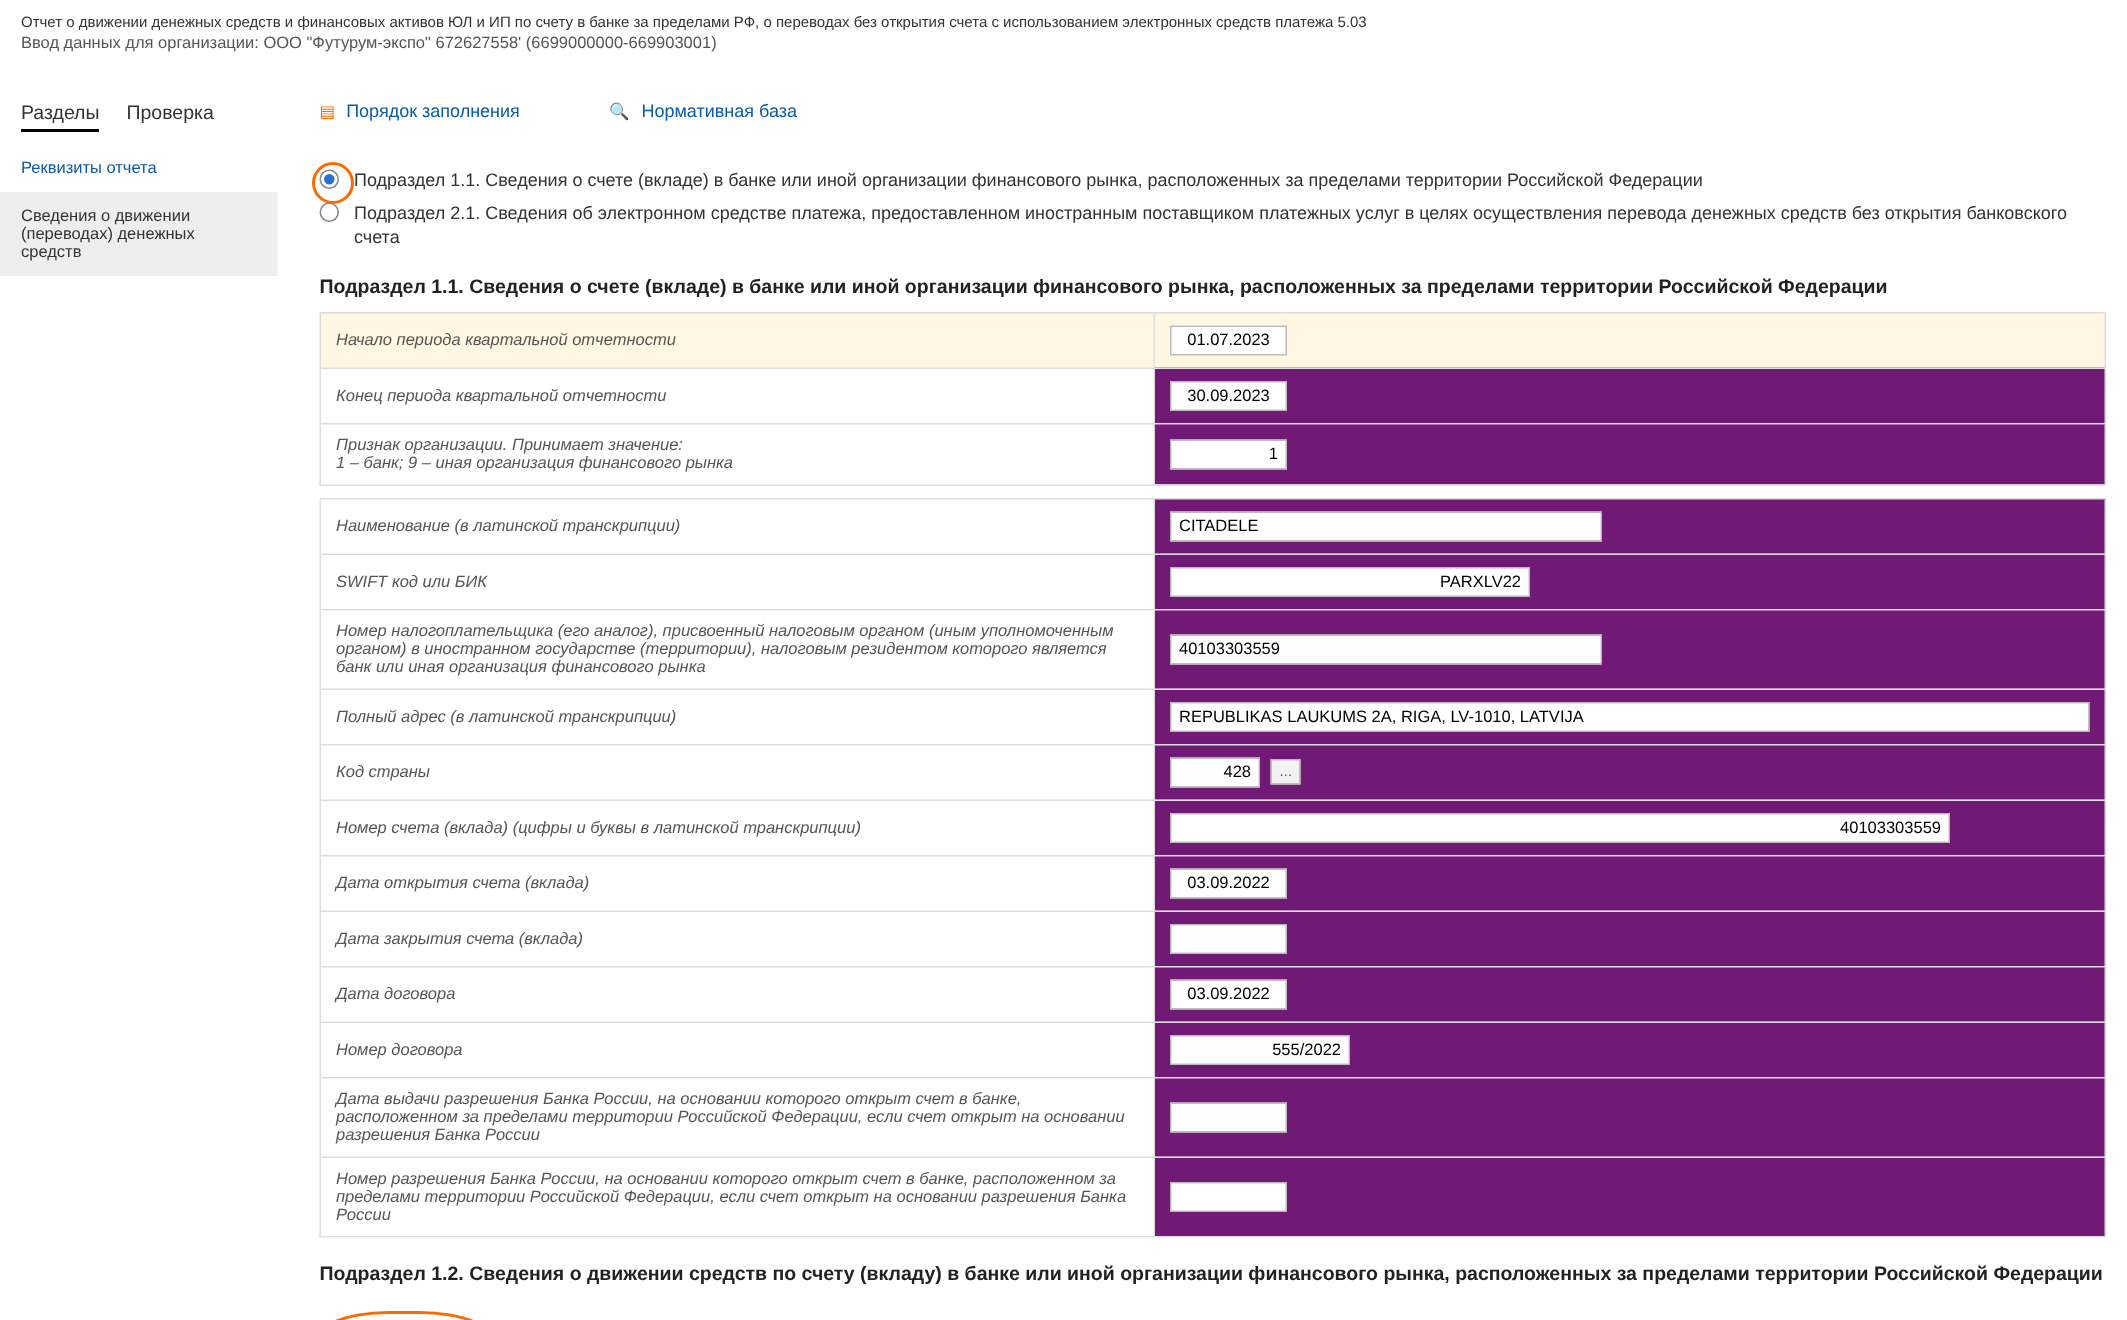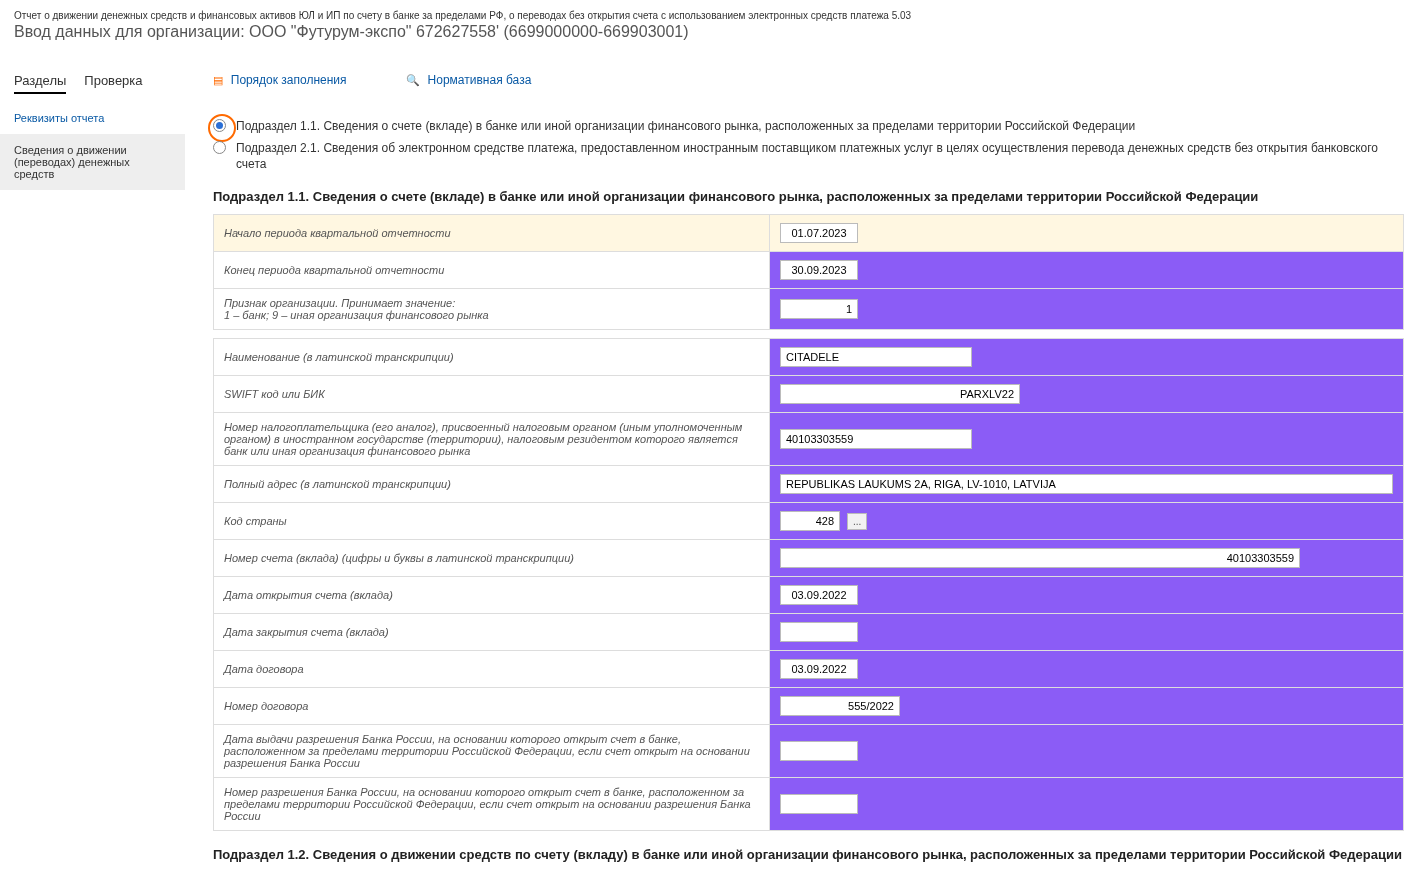--- a/index.html
+++ b/index.html
@@ -12,21 +12,21 @@
   }
   .header {
     padding: 10px 14px 4px 14px;
   }
   .header-title {
     font-size: 10px;
     color: #333;
     margin: 0 0 2px 0;
   }
   .header-sub {
-    font-size: 16px;
+    font-size: 11px;
     color: #555;
   }
   .layout {
     display: flex;
     width: 100%;
     margin-top: 8px;
   }
   .sidebar {
     width: 185px;
     flex-shrink: 0;
@@ -141,32 +141,32 @@
   }
   .form-table .label-cell {
     width: 655px;
     background: #fff;
     font-style: italic;
   }
   .form-table .row-highlight td {
     background: #fff7e1;
   }
   .form-table .input-cell {
-    background: #8b5cf6;
+    background: #701a75;
   }
   .inp {
     border: 1px solid #bbb;
     padding: 3px 5px;
     font-size: 11px;
     font-family: inherit;
     background: #fff;
   }
   .inp-date { width: 78px; text-align: center; }
   .inp-small-num { width: 78px; text-align: right; }
-  .inp-wide { width: 192px; text-align: left; }
+  .inp-wide { width: 288px; text-align: left; }
   .inp-full { width: 613px; text-align: left; }
   .inp-right-full { width: 520px; text-align: right; }
   .inp-swift { width: 240px; text-align: right; }
   .inp-code { width: 60px; text-align: right; }
   .inp-contract { width: 120px; text-align: right; }
   .dots-btn {
     display: inline-block;
     border: 1px solid #bbb;
     background: #f2f2f2;
     padding: 2px 5px;

